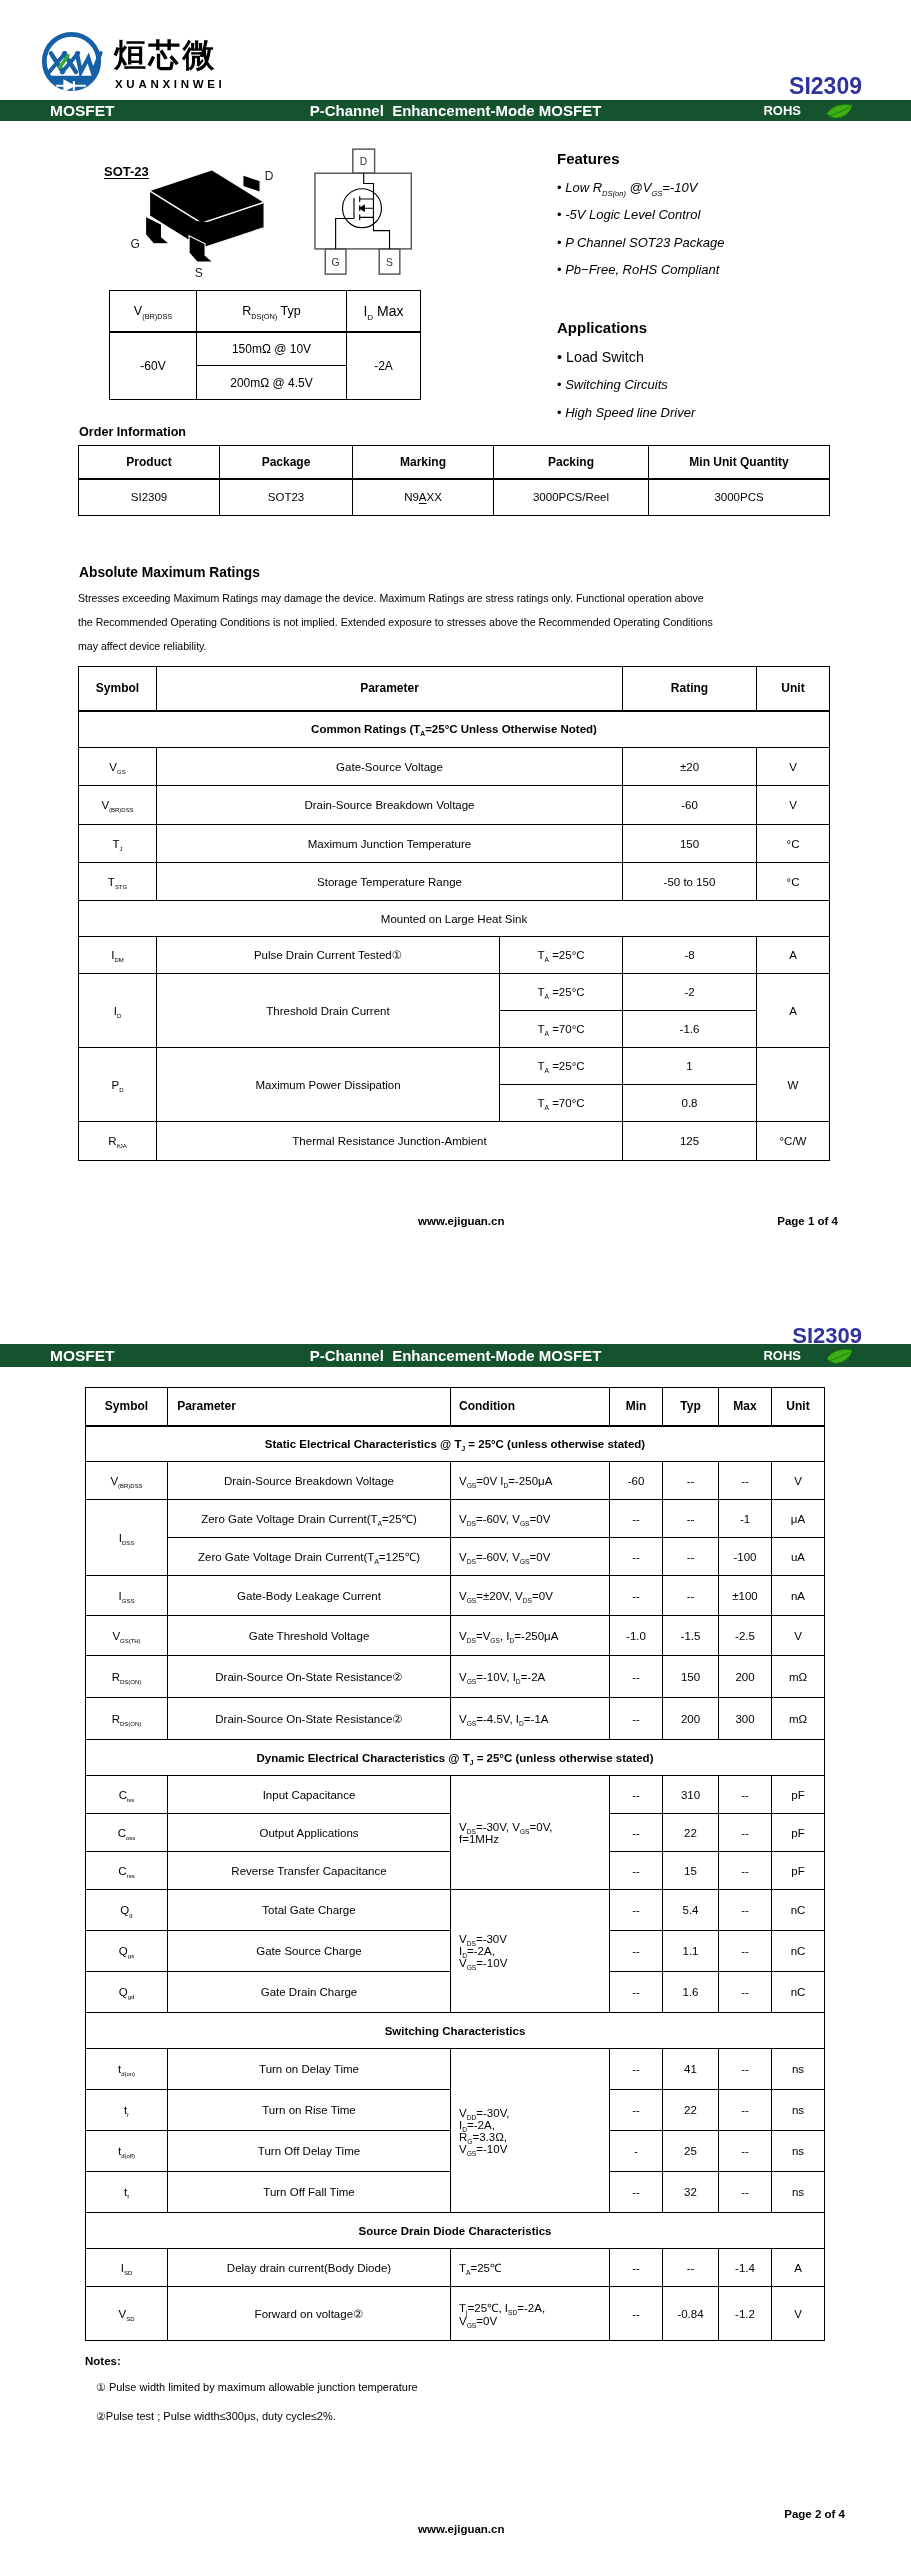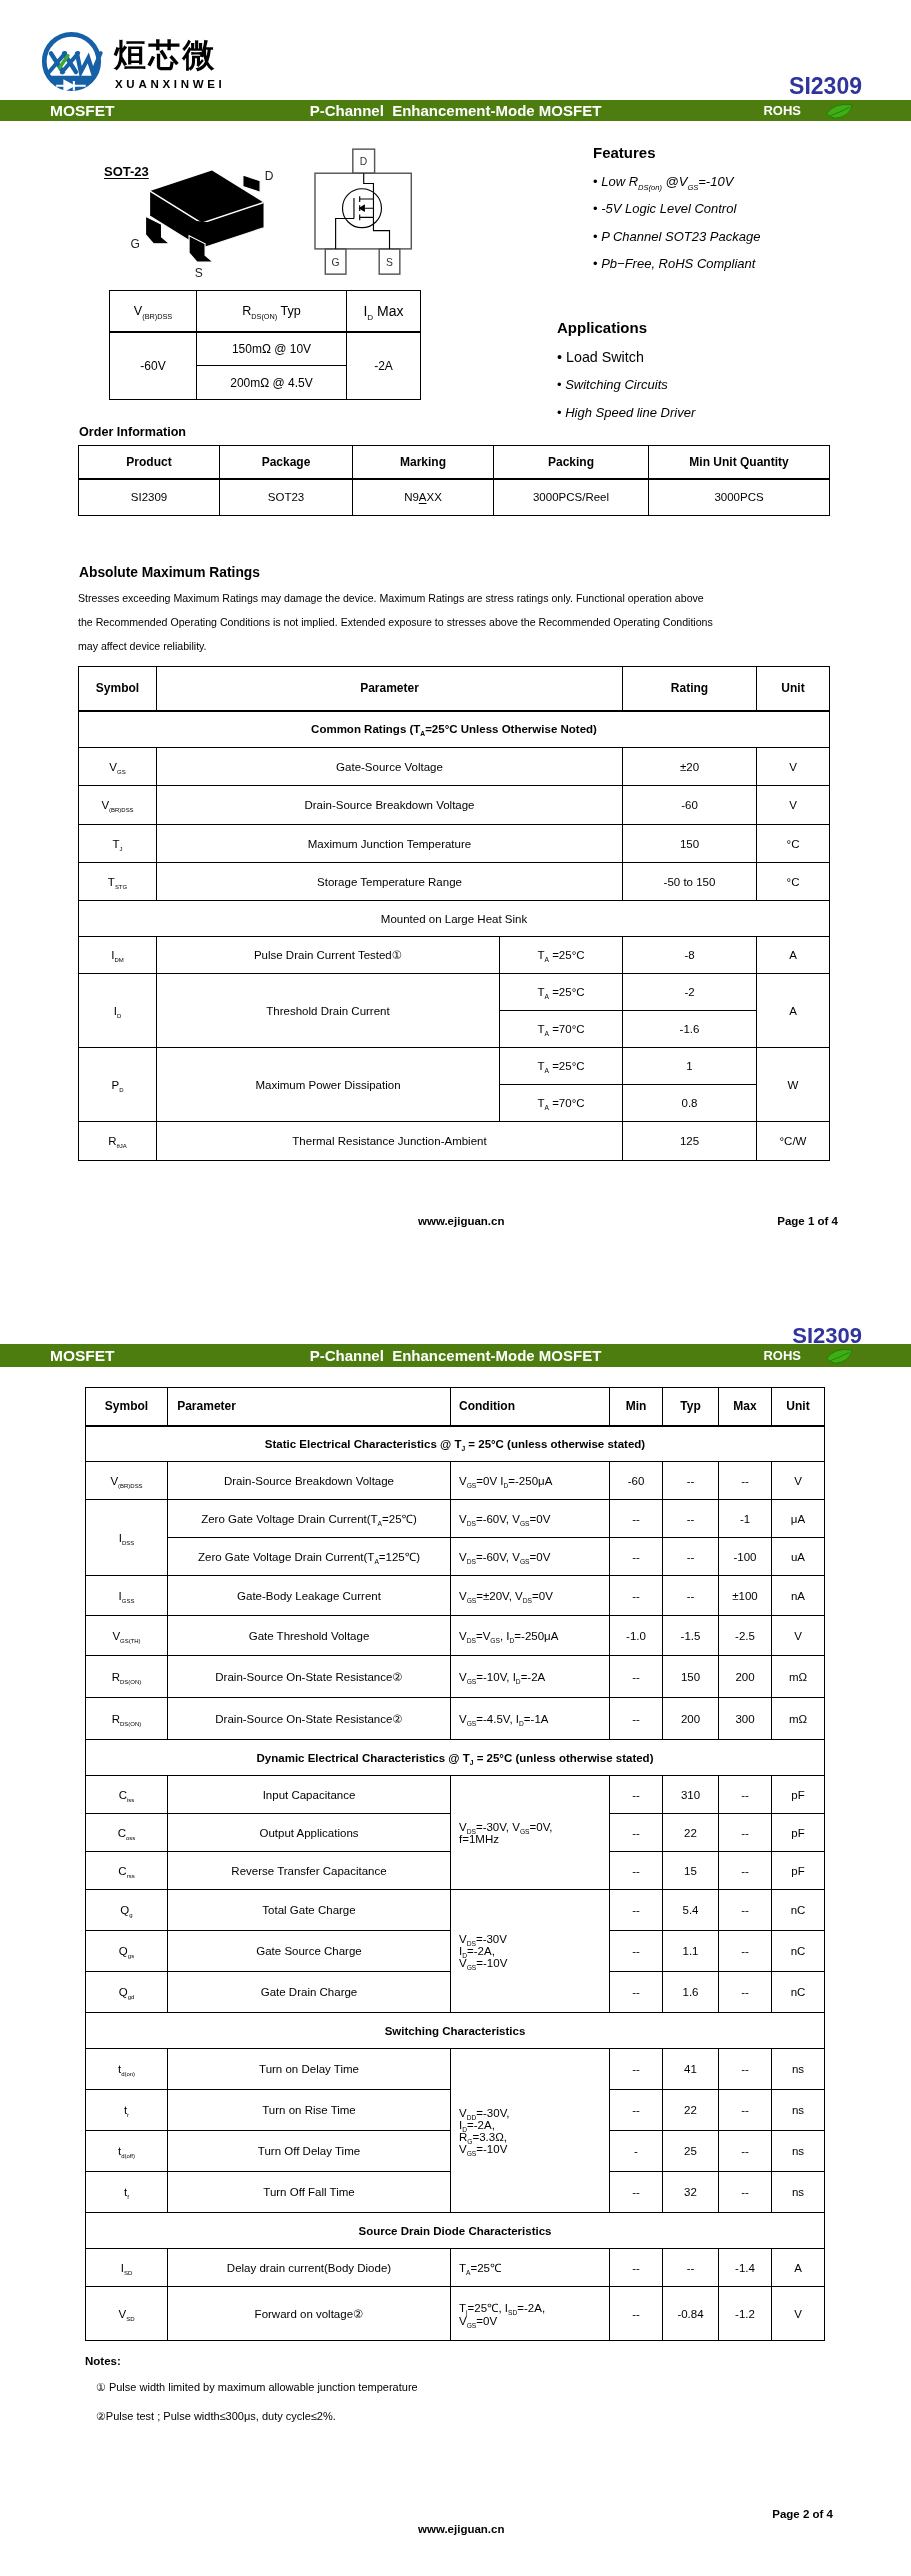--- a/index.html
+++ b/index.html
@@ -4,21 +4,21 @@
 <style>
   html,body{margin:0;padding:0;background:#ffffff;}
   #canvas{position:relative;width:911px;height:2576px;background:#fff;
           font-family:"Liberation Sans", sans-serif;color:#000;overflow:hidden;}
   .page{position:absolute;left:0;width:911px;height:1288px;background:#fff;}
   #page1{top:0;} #page2{top:1288px;}
   .abs{position:absolute;}
 
   
   .part-number{position:absolute;right:49px;font-weight:bold;color:#30349b;}
-  .banner{position:absolute;left:0;width:911px;background:#4d7c0f;color:#fff;}
+  .banner{position:absolute;left:0;width:911px;background:#14532d;color:#fff;}
   .banner .b-left{position:absolute;left:50px;top:0;font-weight:bold;}
   .banner .b-center{position:absolute;left:0;width:100%;text-align:center;font-weight:bold;white-space:pre;}
   .banner .b-right{position:absolute;right:110px;top:0;font-weight:bold;}
   .banner svg{position:absolute;}
 
   .logo-cn{font-weight:bold;font-size:32px;letter-spacing:2.3px;}
   .logo-en{font-size:11.5px;letter-spacing:3.7px;font-weight:600;}
 
   .sec-head{font-weight:bold;font-size:15px;}
   .feat-item,.app-item{font-size:13px;margin-top:12.6px;white-space:nowrap;}
@@ -122,21 +122,21 @@
         <path d="M114,89 L114,121"></path>
         <path d="M114,89 L114,62 L97,62 L97,44"></path>
         <path d="M114,121 L114,144 L142,144 L142,176"></path>
         <path d="M80,123 L48,123 L48,176"></path>
       </g>
       <text x="90" y="30" font-size="18" fill="#333">D</text>
       <text x="41" y="205" font-size="18" fill="#333">G</text>
       <text x="136" y="205" font-size="18" fill="#333">S</text>
     </svg>
 
-    <div class="abs" style="left:557px;top:144px;margin-left:36px;">
+    <div class="abs" style="left:557px;top:150px;">
       <div class="sec-head">Features</div>
       <div class="feat-item it">Low R<sub>DS(on)</sub> @V<sub>GS</sub>=-10V</div>
       <div class="feat-item it">-5V Logic Level Control</div>
       <div class="feat-item it">P Channel SOT23 Package</div>
       <div class="feat-item it">Pb−Free, RoHS Compliant</div>
     </div>
 
     <div class="abs" style="left:557px;top:319px;">
       <div class="sec-head">Applications</div>
       <div class="app-item" style="font-size:14.3px;">Load Switch</div>
@@ -502,18 +502,18 @@
         <td class="val">-1.2</td>
         <td class="val">V</td>
       </tr>
     </tbody>
       </table>
 
     <div class="notes-title abs" style="left:85px;top:1067px;">Notes:</div>
     <div class="note-line abs" style="left:96px;top:1093px;">① Pulse width limited by maximum allowable junction temperature</div>
     <div class="note-line abs" style="left:96px;top:1122px;">②Pulse test ; Pulse width≤300μs, duty cycle≤2%.</div>
 
-    <div class="foot abs" style="right:78px;top:1220px;">Page 2 of 4</div>
+    <div class="foot abs" style="right:66px;top:1220px;">Page 2 of 4</div>
     <div class="foot abs" style="left:418px;top:1235px;">www.ejiguan.cn</div>
   </div>
 
 </div>
 
 
 </body></html>

